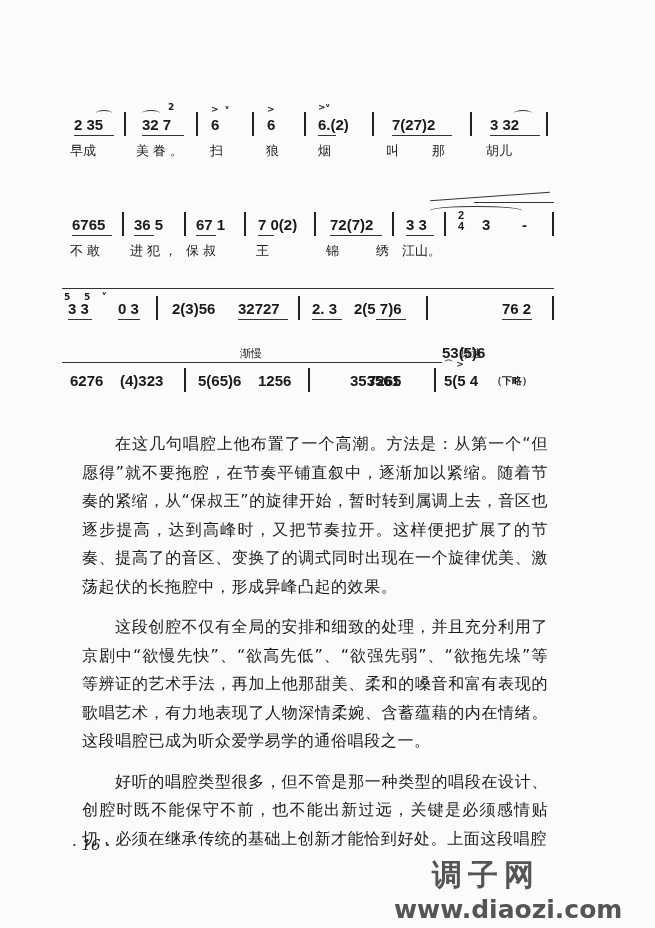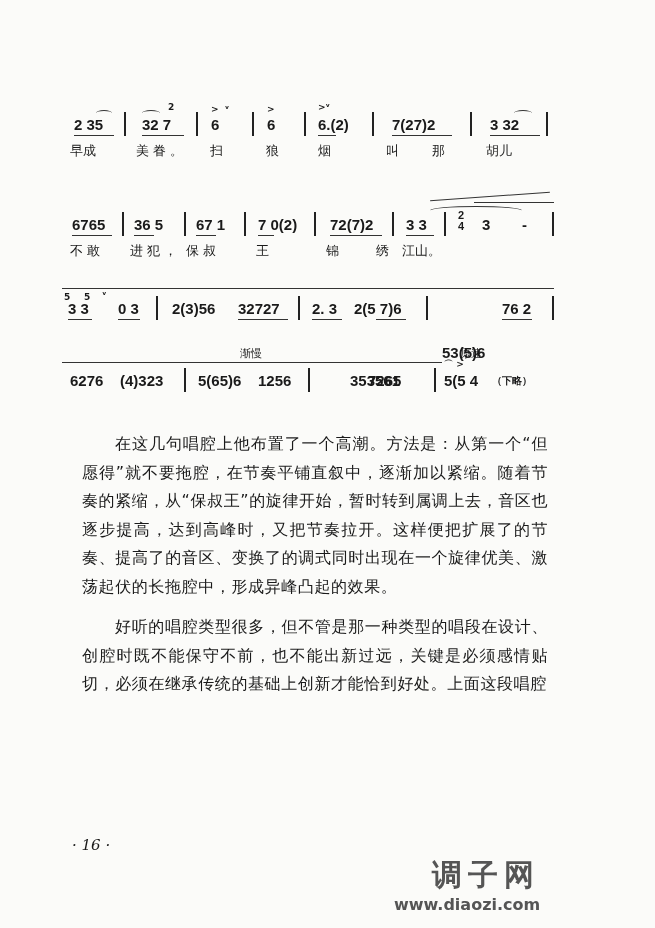--- a/index.html
+++ b/index.html
@@ -17,21 +17,21 @@
   .mark { position: absolute; font-size: 9px; font-family: "DejaVu Sans", sans-serif; }
   .slur { position: absolute; border-top: 1.3px solid #333; border-radius: 50% 50% 0 0; height: 5px; }
   .tempo { position: absolute; font-family: "DejaVu Sans", sans-serif; font-size: 11px; }
   .hline { position: absolute; height: 1.3px; background: #333; }
   .para { position: absolute; left: 70px; width: 490px; font-family: "DejaVu Sans", sans-serif;
     font-size: 16px; line-height: 28.5px; letter-spacing: 0.6px; text-align: justify; }
   .para p { margin: 12px; }
   .indent { text-indent: 33px; }
   .pagenum { position: absolute; left: 72px; top: 836px; font-family: "DejaVu Serif", serif; font-style: italic; font-size: 15px; }
   .wm1 { position: absolute; left: 432px; top: 855px; font-family: "DejaVu Sans", sans-serif; font-size: 30px; font-weight: bold; color: #555; letter-spacing: 6px; }
-  .wm2 { position: absolute; left: 394px; top: 895px; font-family: "DejaVu Sans", sans-serif; font-size: 16px; font-weight: bold; color: #555; }
+  .wm2 { position: absolute; left: 394px; top: 895px; font-family: "DejaVu Sans", sans-serif; font-size: 25px; font-weight: bold; color: #555; }
   .frac { display: inline-block; vertical-align: middle; text-align: center; font-size: 11px; line-height: 11px; }
 </style>
 </head>
 <body>
 
 <div class="score-line" style="top:108px;">
   <div class="notes">
     <span class="m" style="left:12px;">2 35</span>
     <div class="bar" style="left:62px;"></div>
     <span class="mark" style="left:106px;top:-6px;">2</span>
@@ -150,18 +150,19 @@
     <span class="m" style="left:288px;">353561</span>
     <div class="bar" style="left:372px;"></div>
     <span class="mark" style="left:382px;top:-6px;">⌒ &gt;</span>
     <span class="m" style="left:382px;">5(5 4</span>
     <span class="lyr" style="left:430px;top:10px;font-size:10px;">（下略）</span>
   </div>
 </div>
 
 <div class="para" style="top:418px;">
   <p class="indent">在这几句唱腔上他布置了一个高潮。方法是：从第一个“但愿得”就不要拖腔，在节奏平铺直叙中，逐渐加以紧缩。随着节奏的紧缩，从“保叔王”的旋律开始，暂时转到属调上去，音区也逐步提高，达到高峰时，又把节奏拉开。这样便把扩展了的节奏、提高了的音区、变换了的调式同时出现在一个旋律优美、激荡起伏的长拖腔中，形成异峰凸起的效果。</p>
+  <p class="indent" style="margin-top:6px;">这段创腔不仅有全局的安排和细致的处理，并且充分利用了京剧中“欲慢先快”、“欲高先低”、“欲强先弱”、“欲拖先垛”等等辨证的艺术手法，再加上他那甜美、柔和的嗓音和富有表现的歌唱艺术，有力地表现了人物深情柔婉、含蓄蕴藉的内在情绪。这段唱腔已成为听众爱学易学的通俗唱段之一。</p>
   <p class="indent" style="margin-top:6px;">好听的唱腔类型很多，但不管是那一种类型的唱段在设计、创腔时既不能保守不前，也不能出新过远，关键是必须感情贴切，必须在继承传统的基础上创新才能恰到好处。上面这段唱腔</p>
 </div>
 
 <div class="pagenum">· 16 ·</div>
 <div class="wm1">调子网</div>
 <div class="wm2">www.diaozi.com</div>
 
 </body></html>

